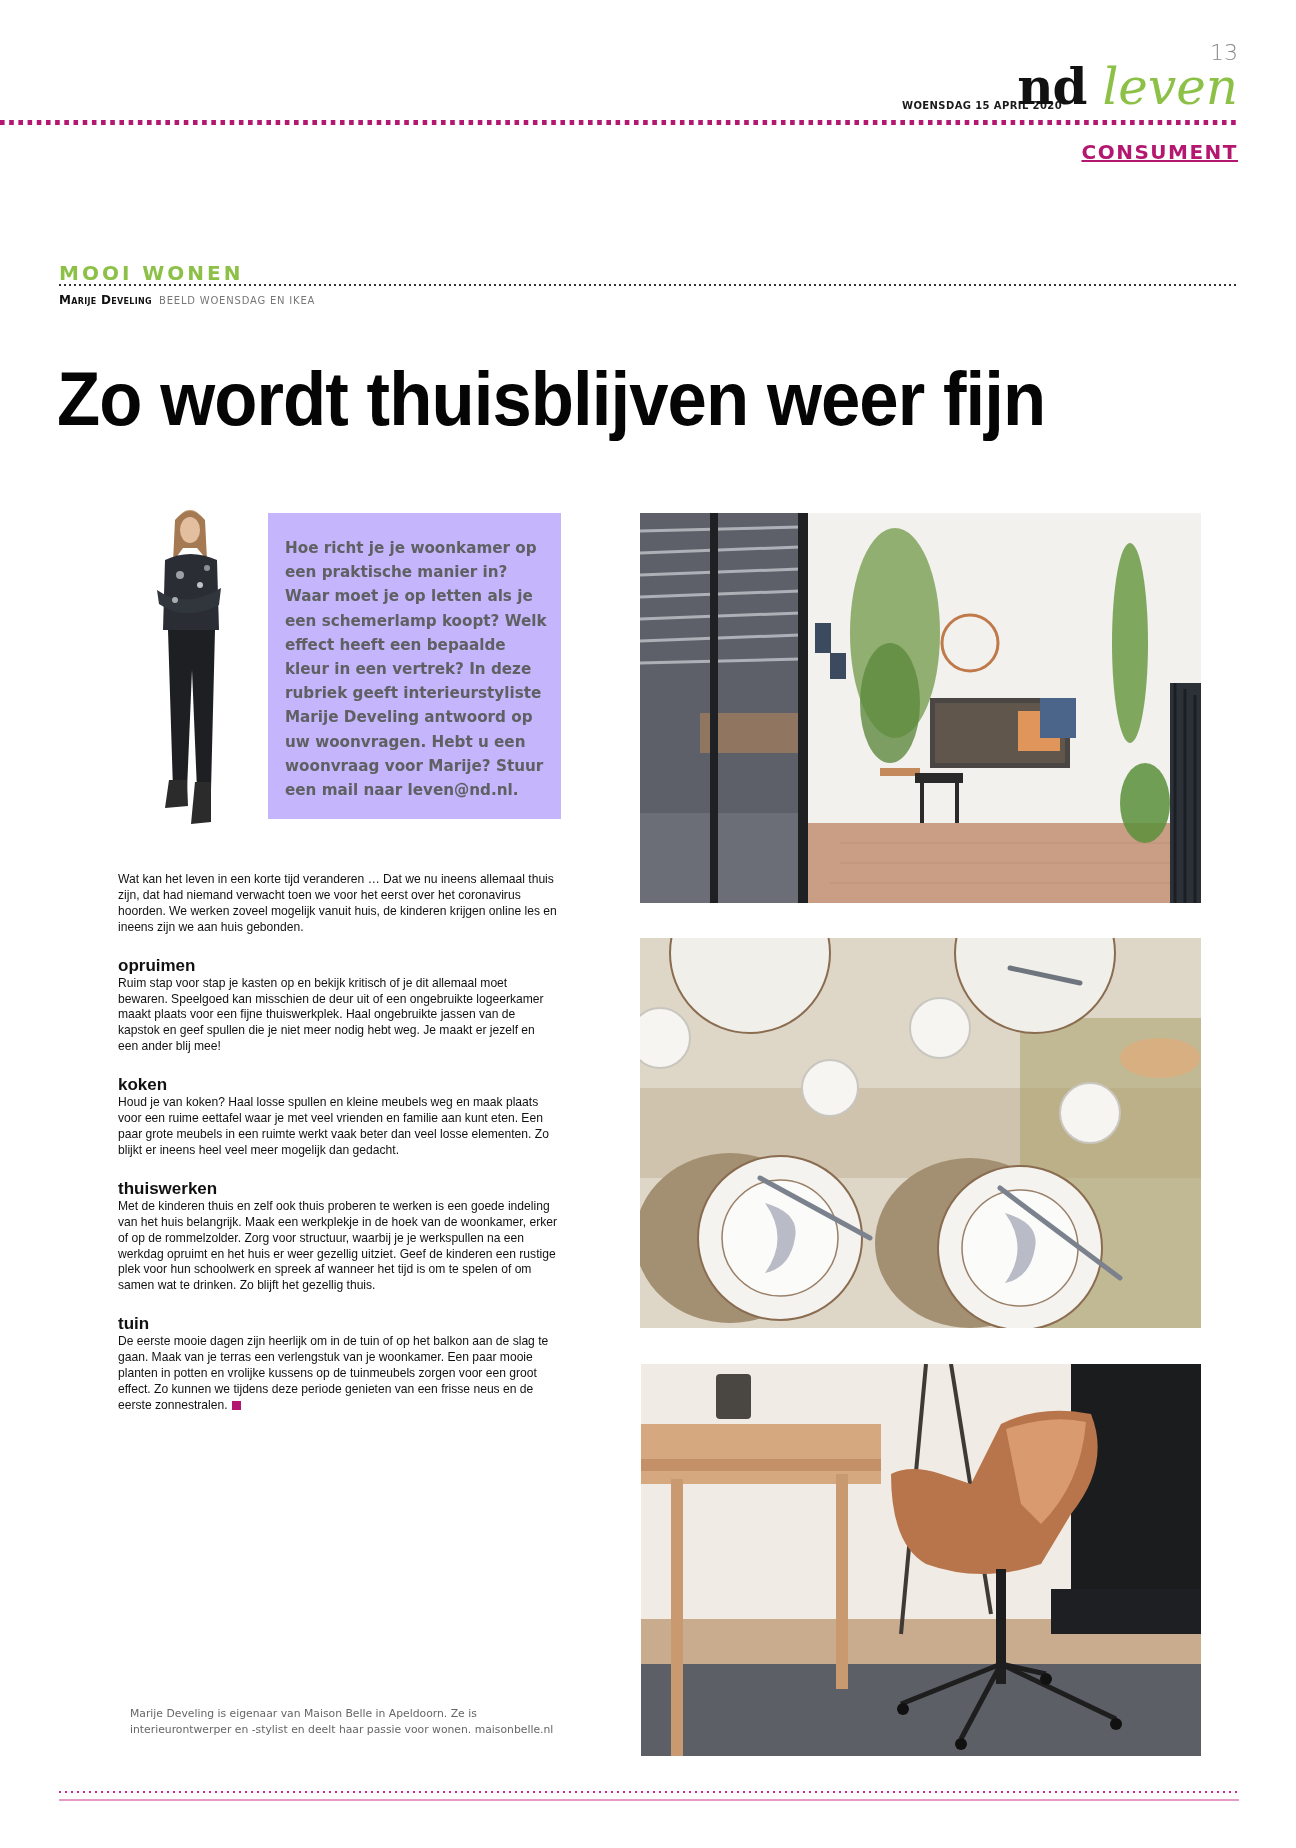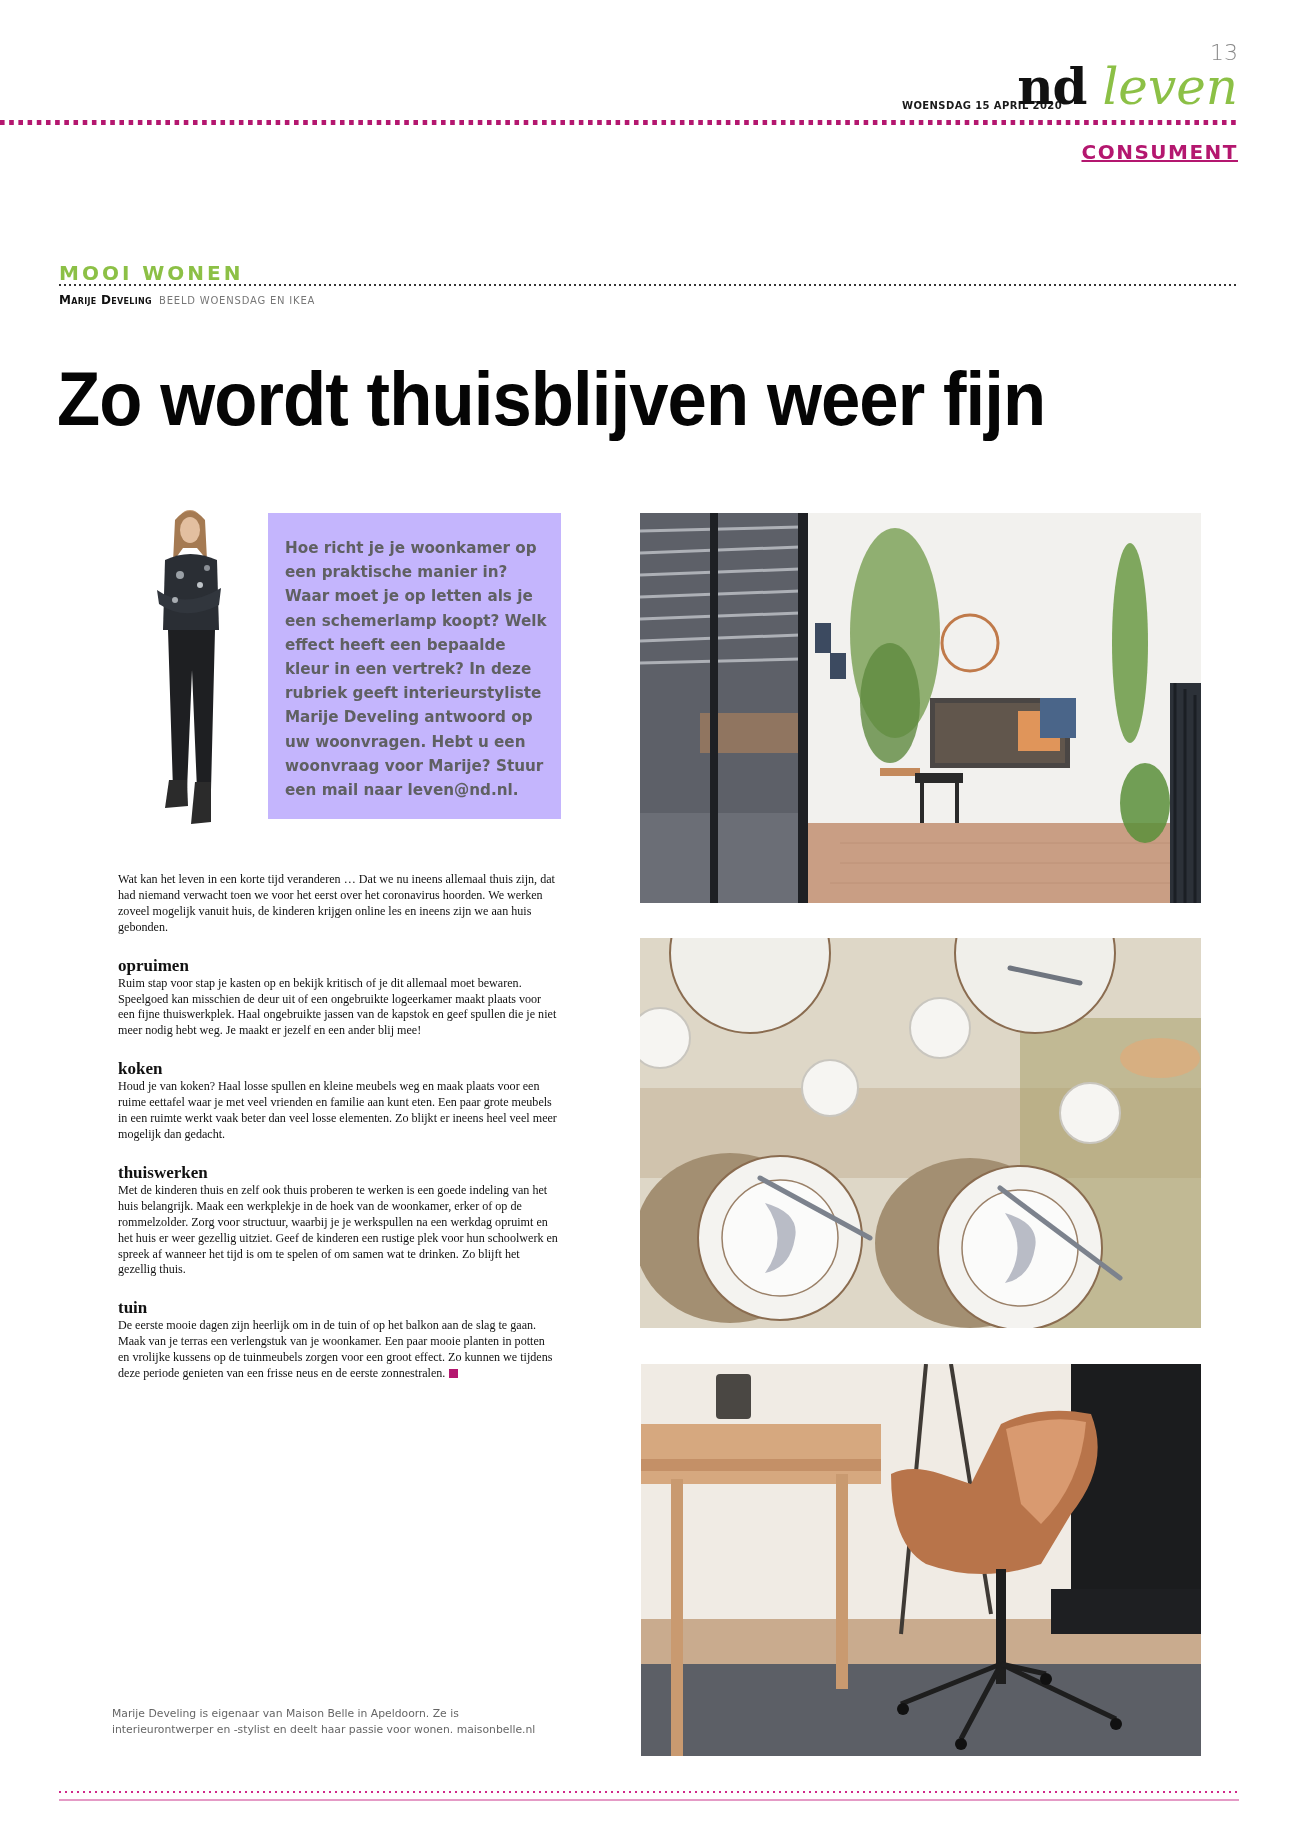--- a/index.html
+++ b/index.html
@@ -31,26 +31,26 @@
 
     
     .portrait { position: absolute; left: 135px; top: 500px; width: 125px; height: 330px; }
     .portrait svg { width: 100%; height: 100%; }
 
     
     .intro-box { position: absolute; left: 268px; top: 513px; width: 293px; height: 306px; background: #c4b5fd; padding: 23px 14px 0 17px; }
     .intro-box p { font-size: 15.2px; line-height: 24.2px; font-weight: 700; color: #5f6062; }
 
     
-    .body { position: absolute; left: 118px; top: 872px; width: 440px; font-family: Liberation Serif, serif; font-size: 12.1px; line-height: 15.9px; color: #111; }
+    .body { position: absolute; left: 118px; top: 872px; width: 440px; font-family: Liberation Sans, sans-serif; font-size: 12.1px; line-height: 15.9px; color: #111; }
     .body p { margin: 0; }
     .body h3 { font-size: 17px; font-weight: 700; line-height: 20px; margin-top: 20px; margin-bottom: 0; color: #111; }
     .end-mark { display: inline-block; width: 9px; height: 9px; background: #b4176f; margin-left: 4px; vertical-align: -1px; }
 
-    .bio { position: absolute; left: 112px; top: 1706px; width: 440px; font-size: 10.8px; line-height: 16px; color: #666; }
+    .bio { position: absolute; left: 130px; top: 1706px; width: 440px; font-size: 10.8px; line-height: 16px; color: #666; }
 
     
     .photo { position: absolute; overflow: hidden; }
     .photo svg { width: 100%; height: 100%; display: block; }
     .photo-balcony { left: 640px; top: 513px; width: 561px; height: 390px; }
     .photo-table { left: 640px; top: 938px; width: 561px; height: 390px; }
     .photo-desk { left: 641px; top: 1364px; width: 560px; height: 392px; }
 
     
     .foot-dots { position: absolute; left: 59px; top: 1791px; width: 1180px; height: 2px;

